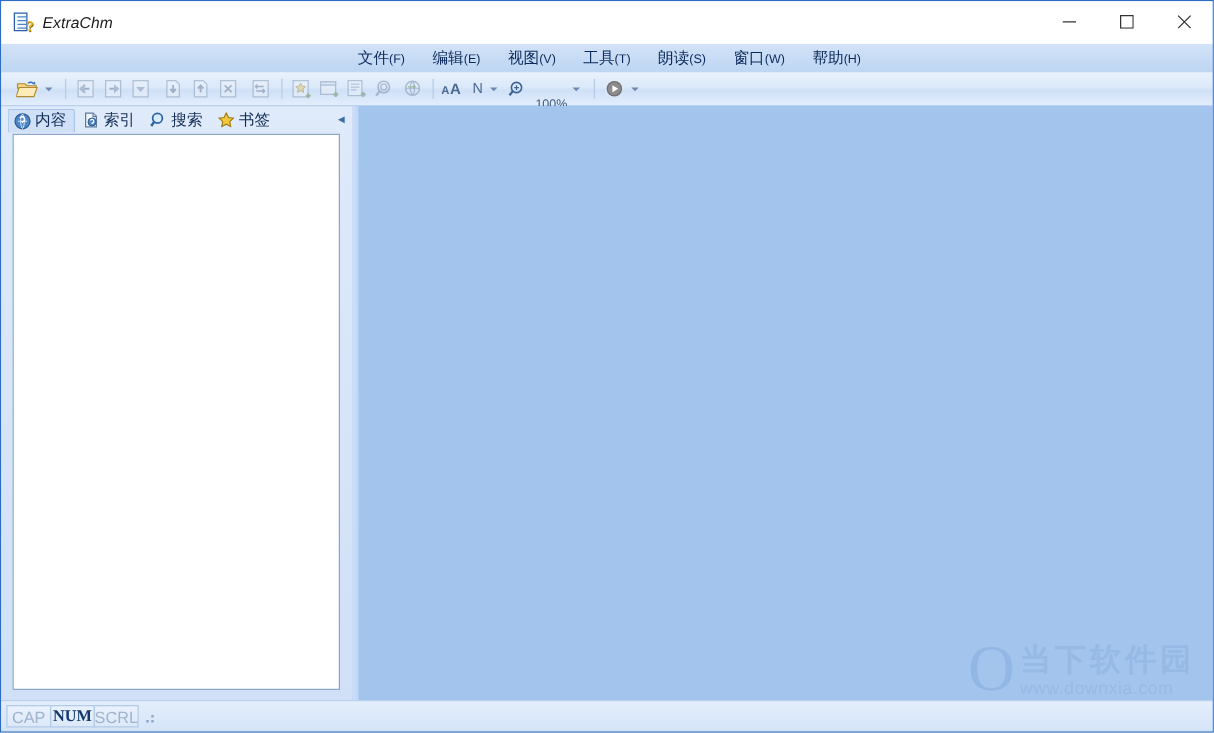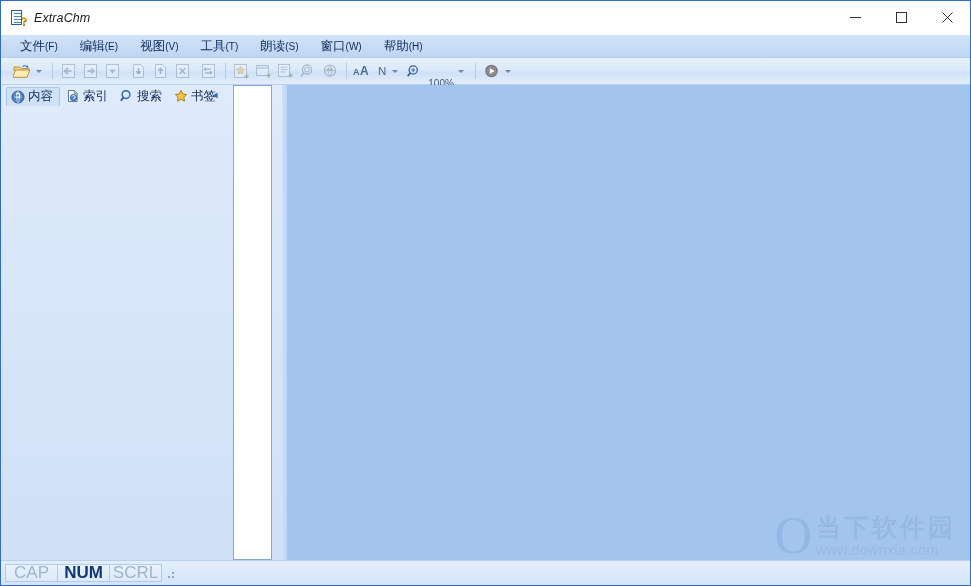--- a/index.html
+++ b/index.html
@@ -79,20 +79,21 @@
 
   
   .menubar {
     height: 22px;
     background: linear-gradient(to bottom, #d3e3f7 0%, #c8dcf5 50%, #bed6f3 100%);
     display: flex;
     align-items: center;
     padding-left: 12px;
     flex: 0 0 auto;
     border-bottom: 1px solid #b6cfee;
+    justify-content: center;
   }
   .menu-item {
     font-size: 12.5px;
     color: #0b2a5b;
     padding: 2px 7px;
     margin-right: 8px;
     white-space: nowrap;
     cursor: default;
   }
   .menu-item .mn { font-size: 10px; }
@@ -155,21 +156,21 @@
     display: flex;
     background: #a2c4ed;
     min-height: 0;
     position: relative;
   }
   .left-pane {
     width: 281px;
     flex: 0 0 auto;
     background: linear-gradient(to bottom, #dfeafa 0%, #cfe0f7 100%);
     display: flex;
-    flex-direction: row;
+    flex-direction: column;
     position: relative;
   }
   .tabstrip {
     height: 22px;
     display: flex;
     align-items: center;
     padding-left: 5px;
     flex: 0 0 auto;
     position: relative;
   }
@@ -278,33 +279,33 @@
     background: linear-gradient(to bottom, #e9f1fc, #dce9f9);
     display: flex;
     align-items: center;
     padding-left: 6px;
     box-sizing: border-box;
     font-size: 12px;
     color: #16345f;
     margin-right: 3px;
   }
   .status-cell {
-    width: 53px;
+    width: 36px;
     height: 18px;
     border: 1px solid #b2cbe9;
     background: linear-gradient(to bottom, #e9f1fc, #dce9f9);
     display: flex;
     align-items: center;
     justify-content: center;
-    font-size: 17px;
+    font-size: 13px;
     box-sizing: border-box;
     margin-left: -1px;
   }
   .status-cell.off { color: #9fb4cc; }
-  .status-cell.on { color: #12386d; font-weight: bold; }
+  .status-cell.on { color: #12386d; font-weight: bold; font-family: Liberation Serif, serif; }
   .grip {
     width: 14px; height: 18px;
     margin-left: 2px;
     position: relative;
   }
   .grip i {
     position: absolute;
     width: 2px; height: 2px;
     background: #8ba9cb;
   }

